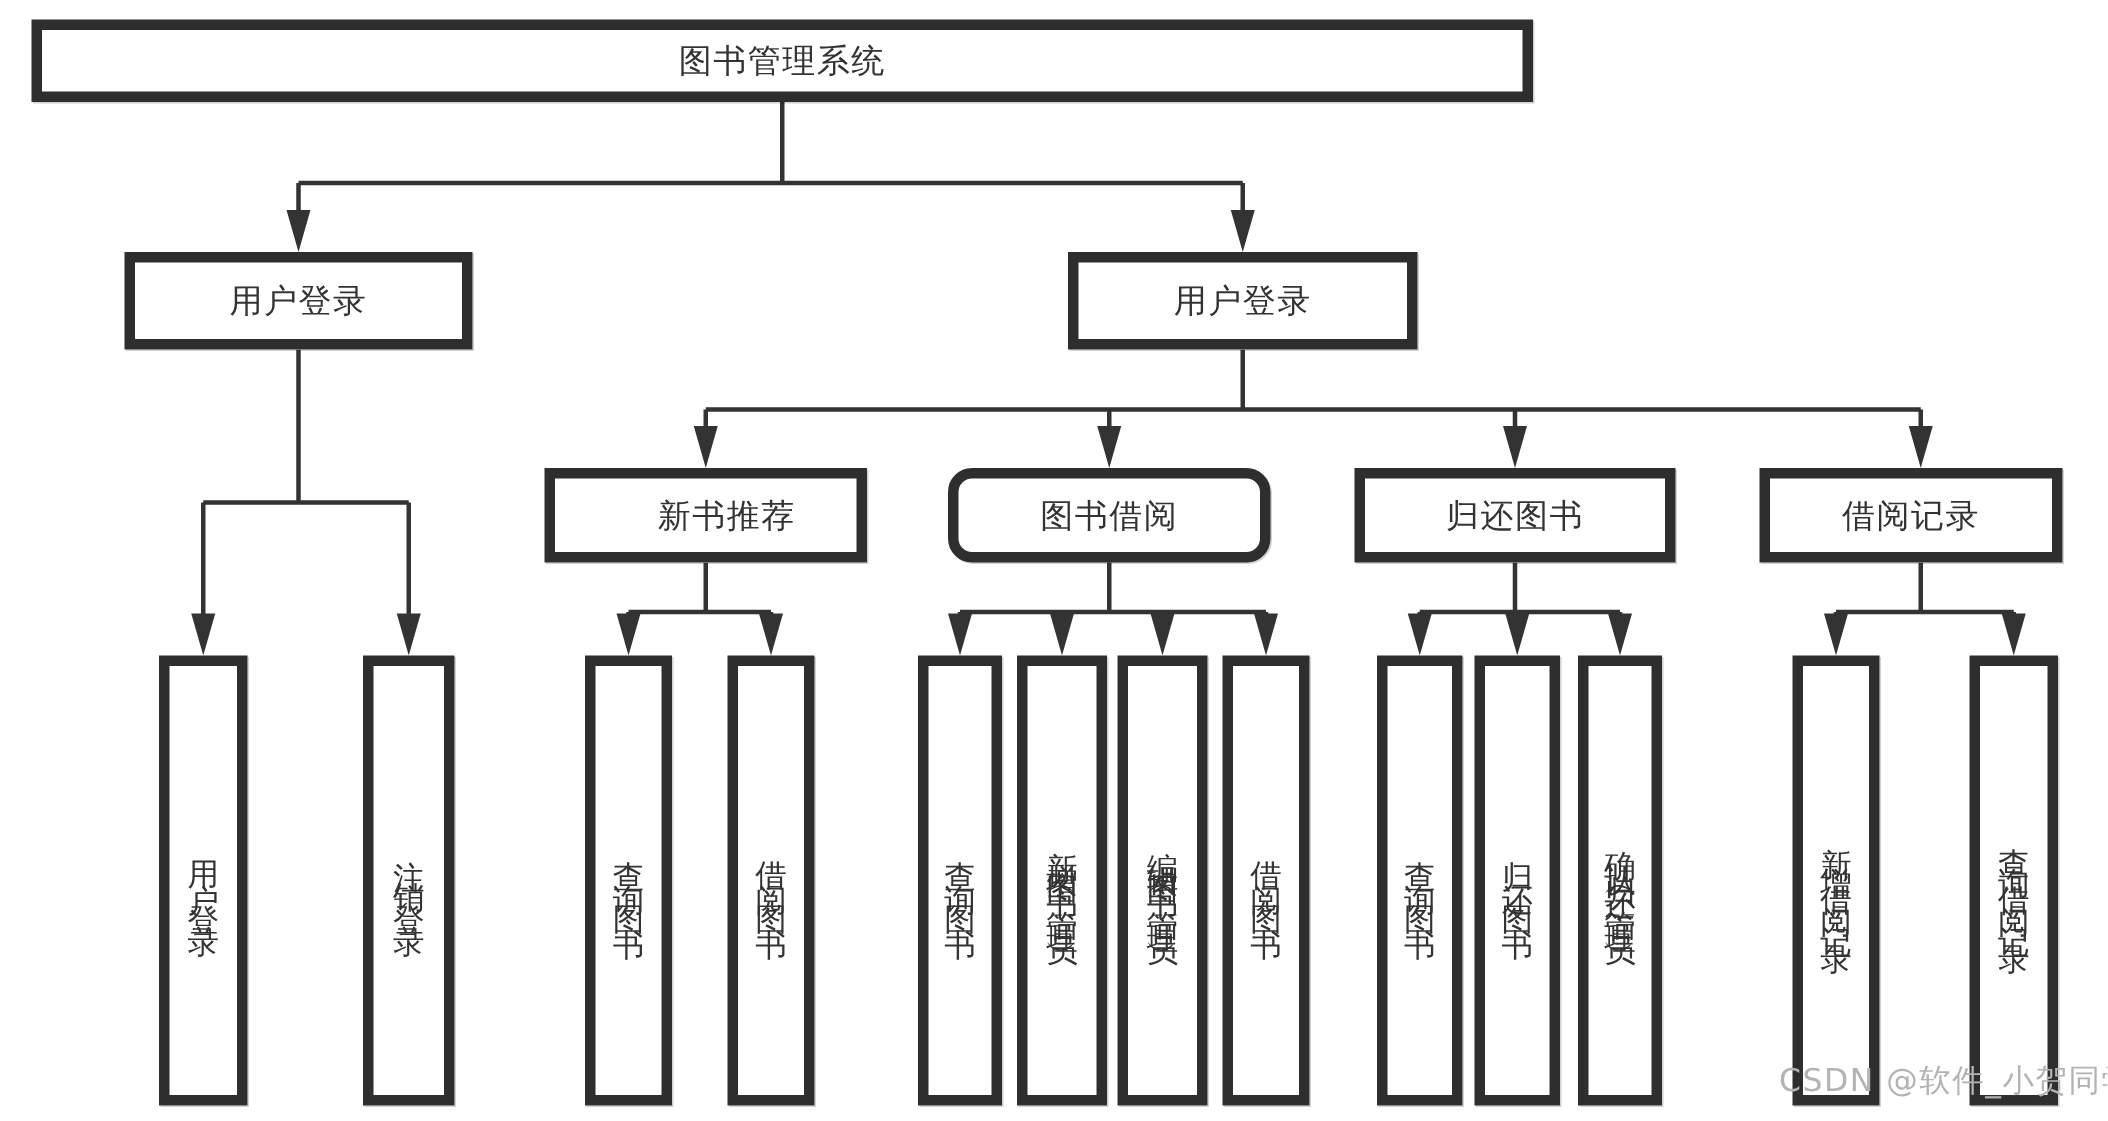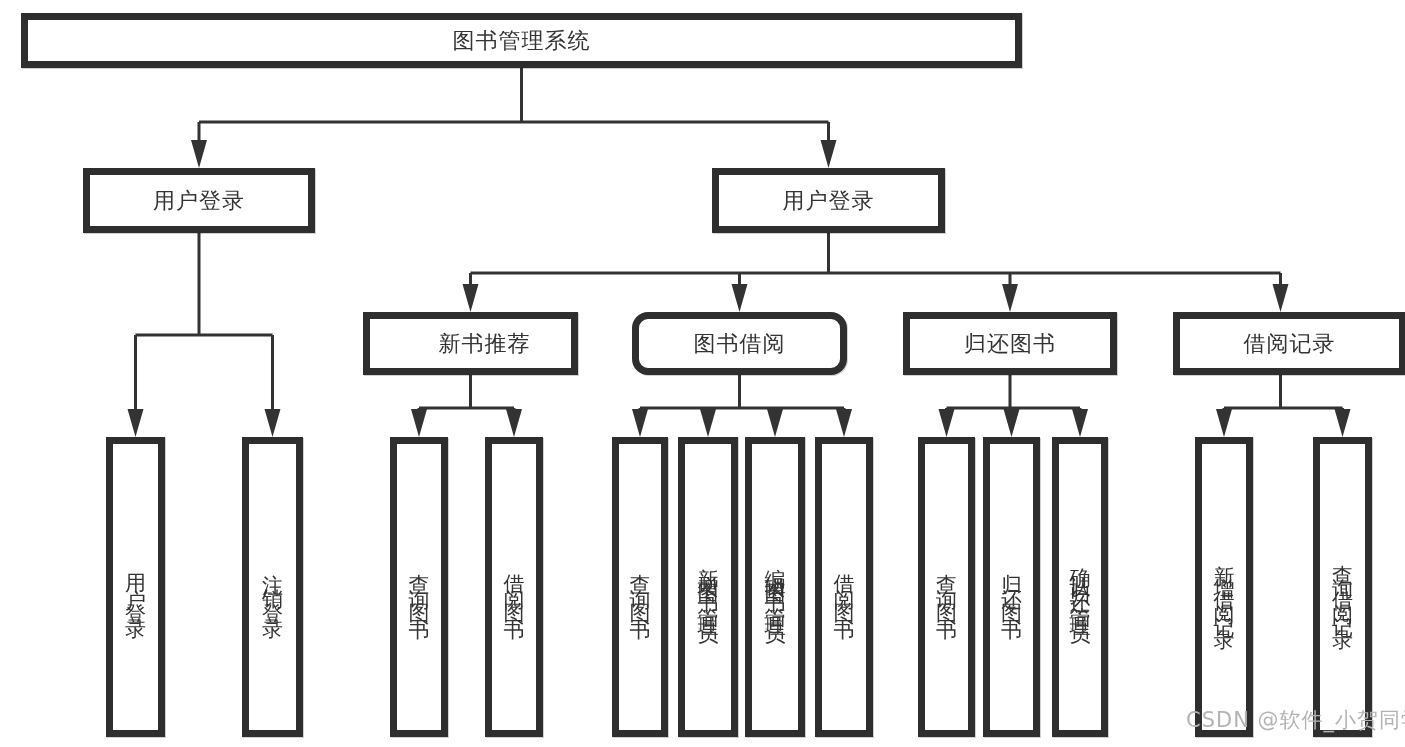--- a/index.html
+++ b/index.html
@@ -73,21 +73,21 @@
       <polygon points="1216,409 1232,409 1224,437" fill="#333333"></polygon>
       <polygon points="1334.5,409 1350.5,409 1342.5,437" fill="#333333"></polygon>
     </svg>
   <div id="nodes-layer">
       <div class="node h" style="left: 21px; top: 13px; width: 1001px; height: 55px; border-color: rgb(46, 46, 46); color: rgb(51, 51, 51);">图书管理系统</div>
       <div class="node h" style="left: 83px; top: 168px; width: 232px; height: 65px; border-color: rgb(46, 46, 46); color: rgb(51, 51, 51);">用户登录</div>
       <div class="node h" style="left: 712px; top: 168px; width: 233px; height: 65px; border-color: rgb(46, 46, 46); color: rgb(51, 51, 51);">用户登录</div>
       <div class="node h" style="left: 363px; top: 312px; width: 215px; height: 63px; border-color: rgb(46, 46, 46); color: rgb(51, 51, 51); padding-left: 28px;">新书推荐</div>
       <div class="node h" style="left: 632px; top: 312px; width: 215px; height: 63px; border-color: rgb(46, 46, 46); color: rgb(51, 51, 51); border-radius: 16px;">图书借阅</div>
       <div class="node h" style="left: 903px; top: 312px; width: 214px; height: 63px; border-color: rgb(46, 46, 46); color: rgb(51, 51, 51);">归还图书</div>
-      <div class="node h" style="left: 1173px; top: 312px; width: 233px; height: 63px; border-color: rgb(46, 46, 46); color: rgb(51, 51, 51);">借阅记录</div>
+      <div class="node h" style="left: 1173px; top: 312px; width: 202px; height: 63px; border-color: rgb(46, 46, 46); color: rgb(51, 51, 51);">借阅记录</div>
       <div class="node v" style="left: 106px; top: 437px; width: 59px; height: 300px; border-color: rgb(46, 46, 46); color: rgb(51, 51, 51);">
         <span class="vtext" style="letter-spacing: 15px;">用户登录</span>
       </div>
       <div class="node v" style="left: 242px; top: 437px; width: 61px; height: 300px; border-color: rgb(46, 46, 46); color: rgb(51, 51, 51);">
         <span class="vtext" style="letter-spacing: 15px;">注销登录</span>
       </div>
       <div class="node v" style="left: 390px; top: 437px; width: 58px; height: 300px; border-color: rgb(46, 46, 46); color: rgb(51, 51, 51);">
         <span class="vtext" style="letter-spacing: 15px;">查询图书</span>
       </div>
       <div class="node v" style="left: 485px; top: 437px; width: 58px; height: 300px; border-color: rgb(46, 46, 46); color: rgb(51, 51, 51);">

